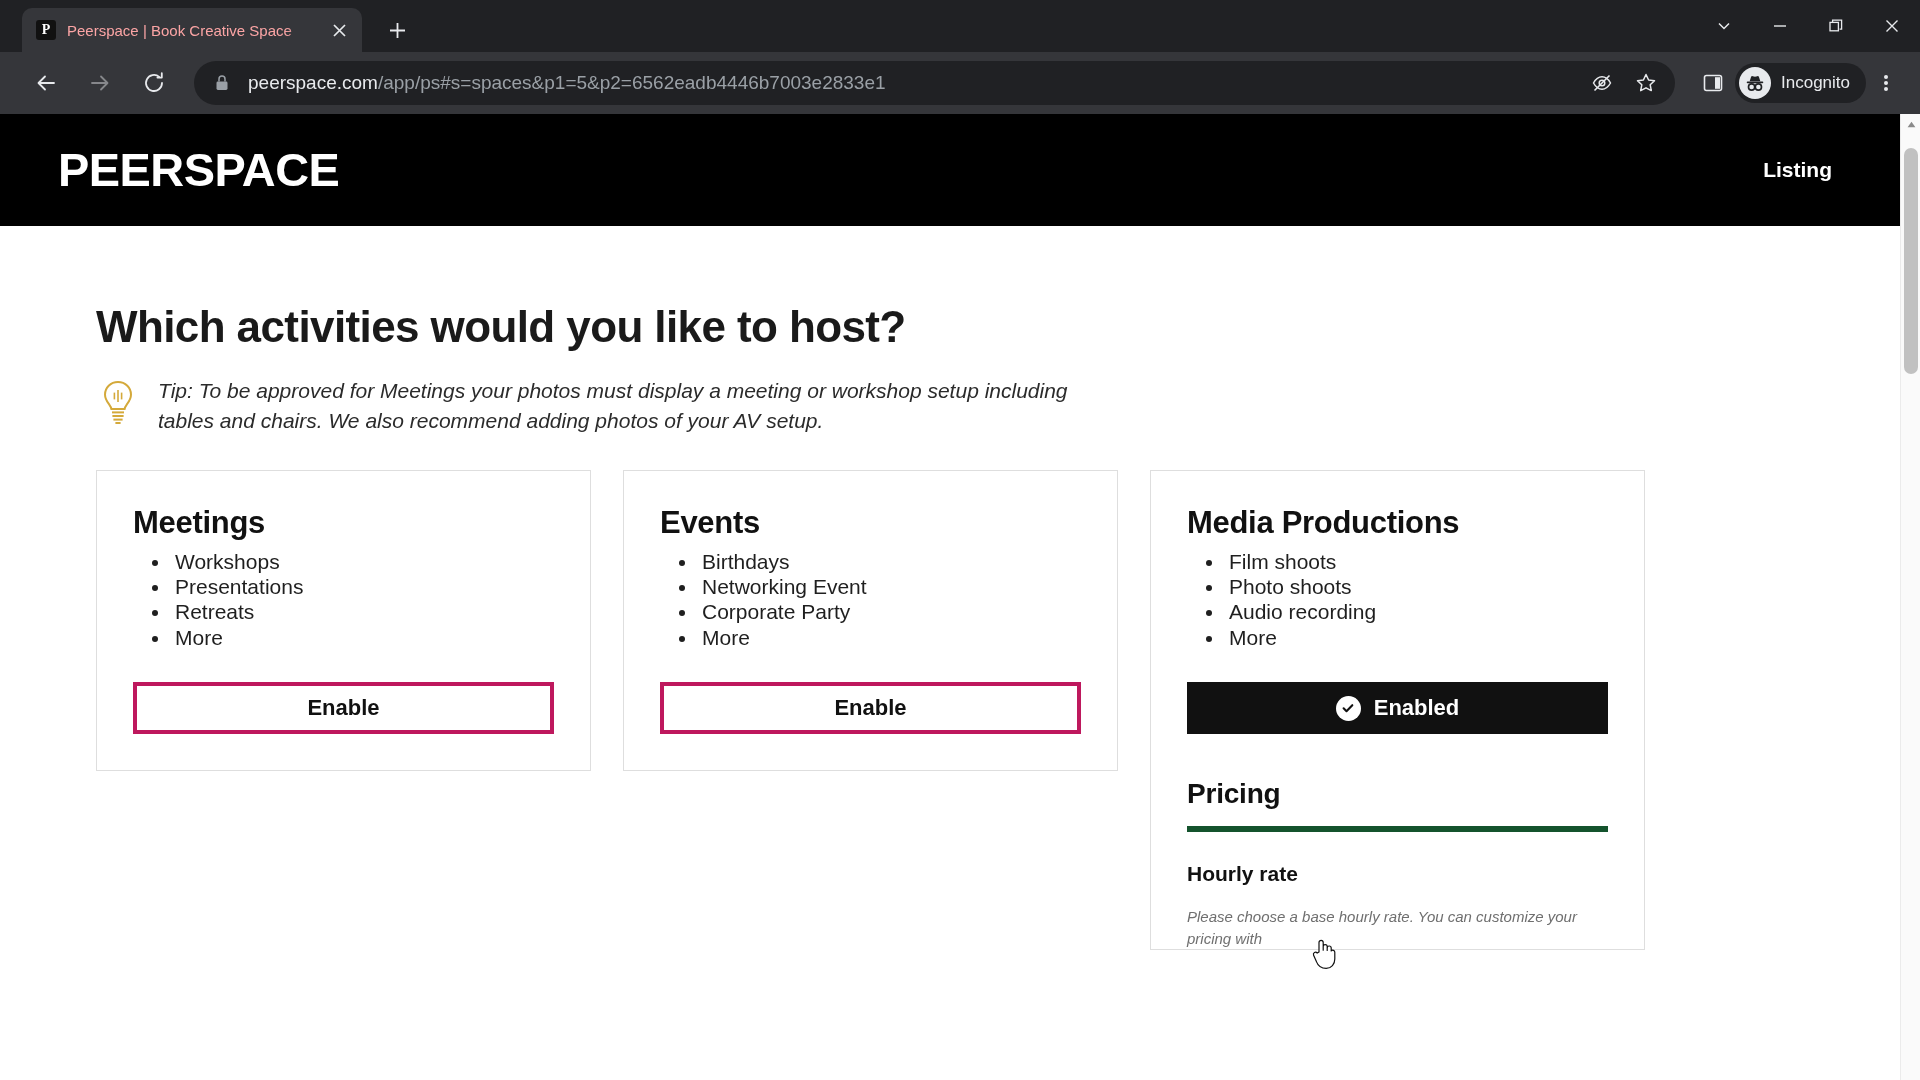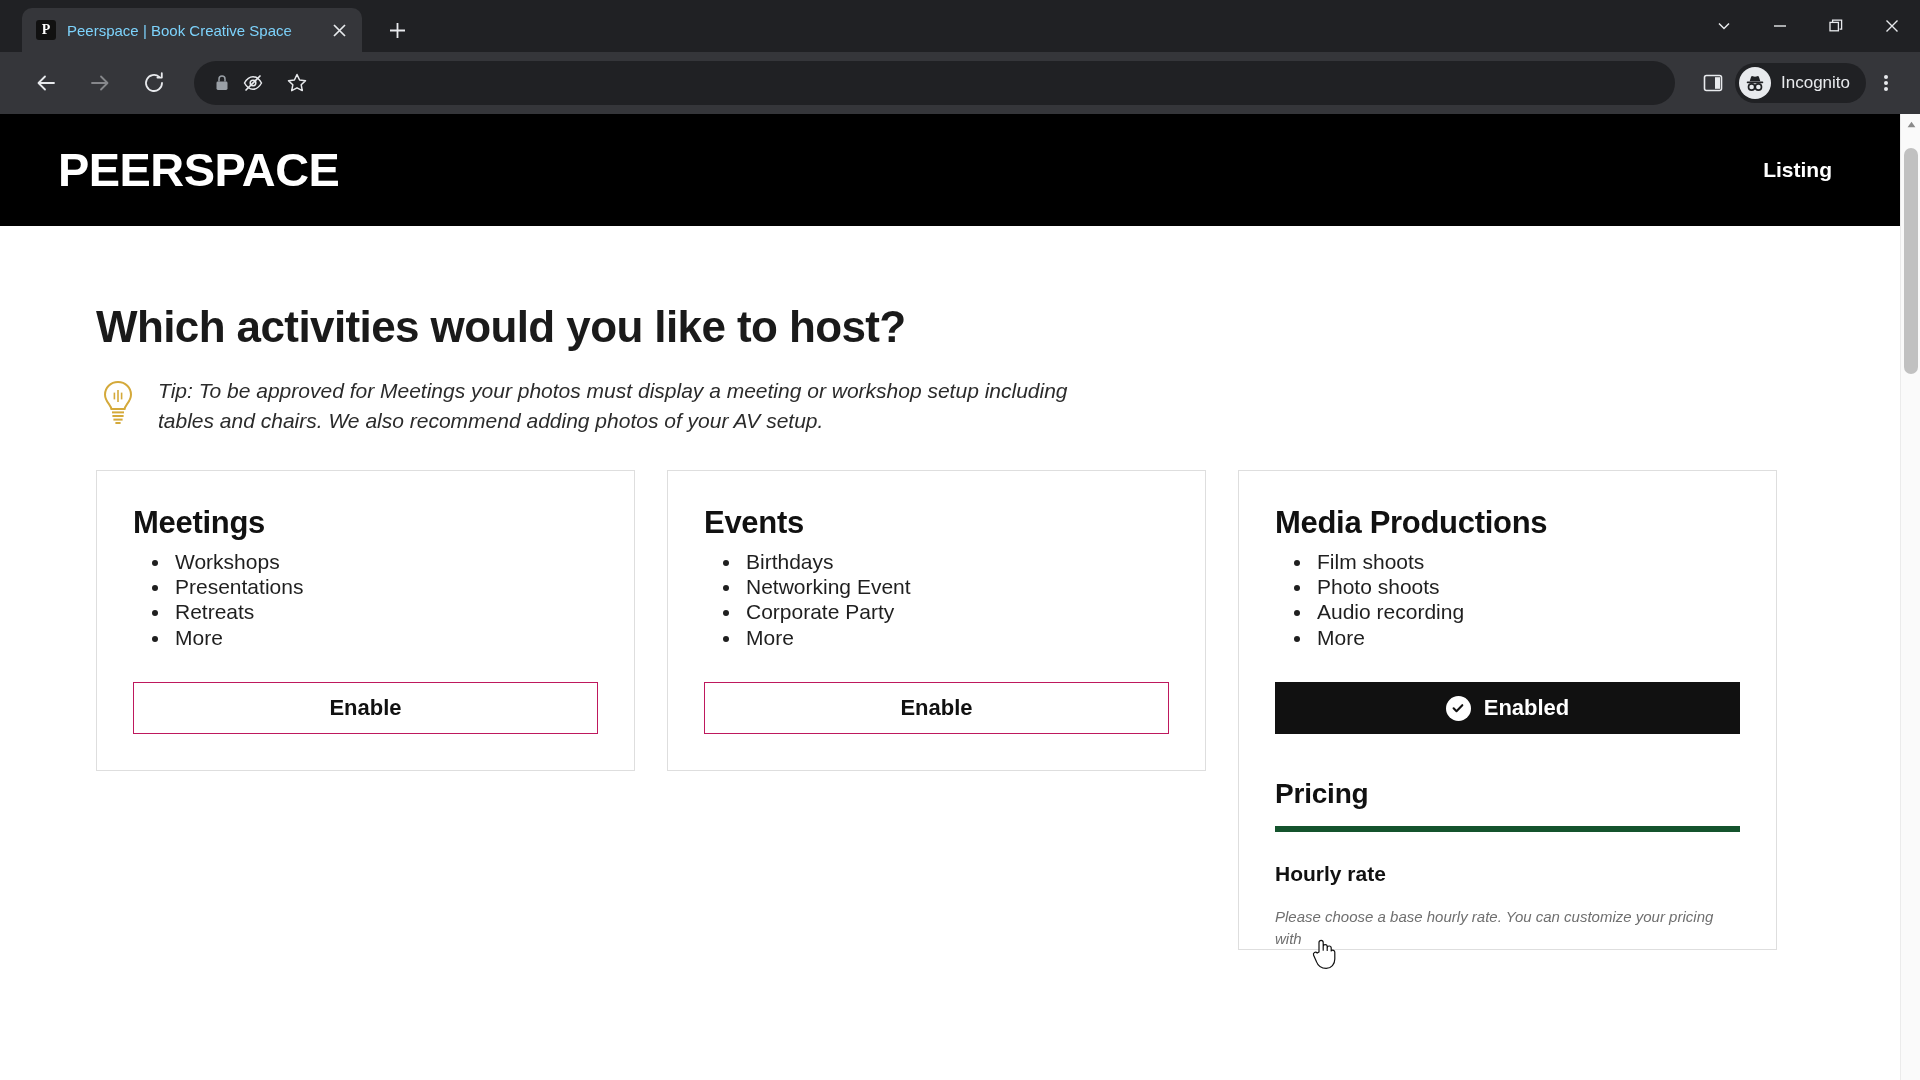--- a/index.html
+++ b/index.html
@@ -24,21 +24,21 @@
     position: relative;
   }
   .favicon {
     width: 20px; height: 20px; background:#111;
     border-radius: 3px; flex: 0 0 20px;
     display:flex; align-items:center; justify-content:center;
     color:#fff; font-size:14px; font-weight:700; line-height:1;
     font-family:"Liberation Serif", serif;
   }
   .tab-title {
-    flex: 1; margin-left: 11px; color: #7dd3fc; font-size: 15px;
+    flex: 1; margin-left: 11px; color: #fca5a5; font-size: 15px;
     white-space: nowrap; overflow: hidden;
     -webkit-mask-image: linear-gradient(to right, #000 84%, transparent 100%);
     mask-image: linear-gradient(to right, #000 84%, transparent 100%);
   }
   .tab-close {
     width: 26px; height: 26px; flex:0 0 26px; position: relative;
     display:flex; align-items:center; justify-content:center;
     color:#e8eaed; font-size:17px; border-radius:50%;
   }
   .newtab {
@@ -133,37 +133,37 @@
     font-style: italic;
   }
   .bulb { flex:0 0 44px; width:44px; height:48px; margin-top:2px; }
   .tip-text { font-size: 21px; line-height: 1.42; color:#2b2b2b; }
 
   
   .cards {
     margin-top: 34px; display:flex; gap: 32px; align-items: flex-start;
   }
   .card {
-    width: 539px; border: 1px solid #dedede; background:#fff;
+    width: 495px; border: 1px solid #dedede; background:#fff;
     padding: 34px 36px 36px 36px; position: relative;
   }
   .card.tall { padding-bottom: 0; }
   .card h2 {
     font-size: 31px; font-weight: 800; color:#111; letter-spacing:-0.3px;
   }
   .card ul { margin-top: 8px; padding-left: 38px; }
   .card li {
     font-size: 21px; color:#1f1f1f; line-height: 1.21; padding-left: 4px;
   }
   .btn {
     margin-top: 32px; height: 52px; width: 100%;
     display:flex; align-items:center; justify-content:center;
     font-size: 22px; font-weight: 600;
   }
-  .btn-outline { border:1px solid #be185d; background:#fff; color:#111; }
+  .btn-outline { border:4px solid #be185d; background:#fff; color:#111; }
   .btn-dark {
     background:#111; color:#fff; gap: 13px; position: relative;
   }
   .check-circle {
     width: 25px; height: 25px; border-radius:50%; background:#fff;
     display:flex; align-items:center; justify-content:center; flex:0 0 25px;
   }
 
   
   .pricing { margin-top: 44px; }
@@ -257,20 +257,21 @@
       </svg>
     </div>
 
     <div class="omnibox">
       <div class="lock">
         <svg width="16" height="18" viewBox="0 0 16 18">
           <rect x="2.5" y="7.5" width="11" height="8.5" rx="1.4" fill="#9aa0a6"></rect>
           <path d="M5 7.5 V5 a3 3 0 0 1 6 0 V7.5" stroke="#9aa0a6" stroke-width="1.5" fill="none"></path>
         </svg>
       </div>
+      <div class="url"><b>peerspace.com</b><span>/app/ps#s=spaces&amp;p1=5&amp;p2=6562eadb4446b7003e2833e1</span></div>
       <div class="omni-actions">
         <div class="oa">
           <svg width="22" height="22" viewBox="0 0 22 22">
             <path d="M2.5 11 C5 6.5 8.5 4.8 11 4.8 C13.5 4.8 17 6.5 19.5 11 C17 15.5 13.5 17.2 11 17.2 C8.5 17.2 5 15.5 2.5 11 Z" stroke="#e8eaed" stroke-width="1.5" fill="none"></path>
             <circle cx="11" cy="11" r="2.8" stroke="#e8eaed" stroke-width="1.5" fill="none"></circle>
             <path d="M3.5 18.5 L18.5 3.5" stroke="#e8eaed" stroke-width="1.6"></path>
           </svg>
         </div>
         <div class="oa">
           <svg width="22" height="22" viewBox="0 0 22 22">

